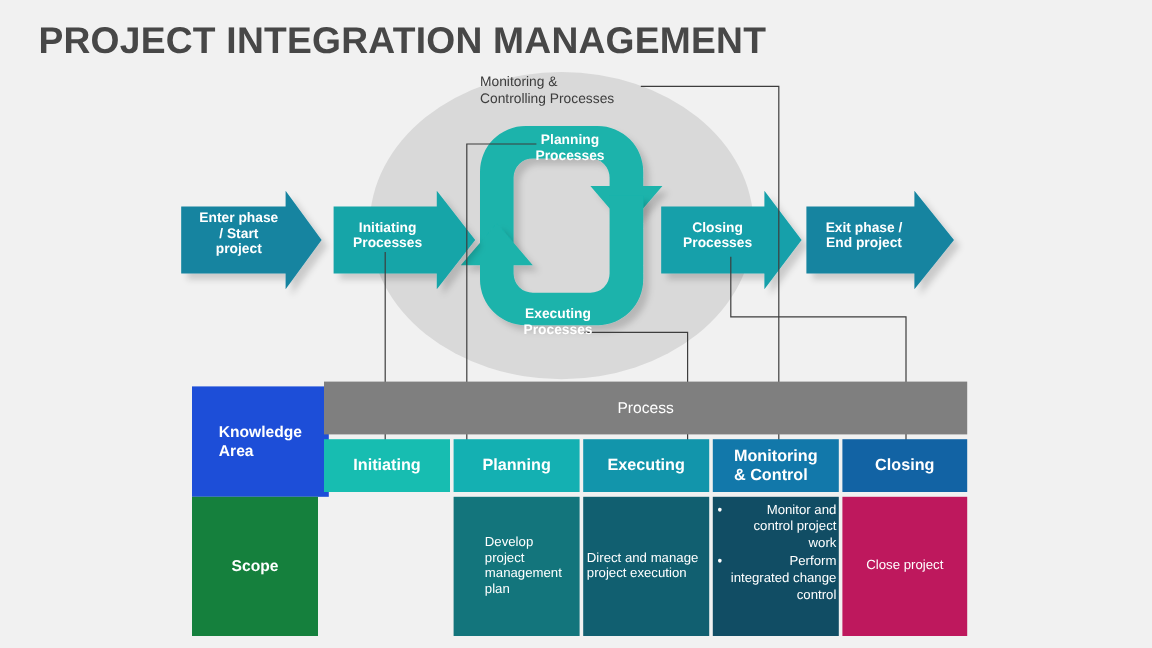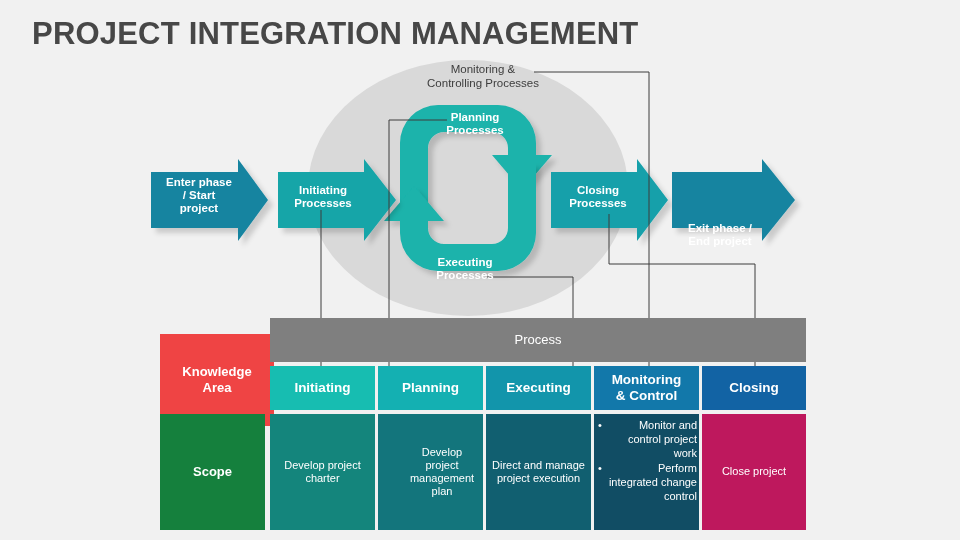--- a/index.html
+++ b/index.html
@@ -47,55 +47,54 @@
     font-weight: bold;
     text-align: center;
     line-height: 1.15;
     pointer-events: none;
   }
   .lbl-enter   { left: 156px; top: 176px; width: 86px; font-size: 11.5px; }
   .lbl-init    { left: 283px; top: 184px; width: 80px; font-size: 11.5px; }
   .lbl-plan    { left: 432px; top: 111px; width: 86px; font-size: 11.5px; }
   .lbl-exec    { left: 422px; top: 256px; width: 86px; font-size: 11.5px; }
   .lbl-close   { left: 558px; top: 184px; width: 80px; font-size: 11.5px; }
-  .lbl-exit    { left: 676px; top: 184px; width: 88px; font-size: 11.5px; margin-top: 38px; }
+  .lbl-exit    { left: 676px; top: 184px; width: 88px; font-size: 11.5px; }
 
   .monctl-label {
     position: absolute;
-    left: 411px;
+    left: 400px;
     top: 62px;
     width: 144px;
-    text-align: center;
+    text-align: left;
     font-size: 11.5px;
     color: #3d3d3d;
     line-height: 1.25;
   }
 
   
   #table-area {
     position: absolute;
     left: 160px;
     top: 318px;
     width: 646px;
     height: 216px;
   }
   .cell {
     position: absolute;
     color: #ffffff;
     display: flex;
     align-items: center;
     justify-content: center;
-    text-align: center;
     line-height: 1.2;
     box-sizing: border-box;
   }
   .ka-cell {
-    left: 0px; top: 16px;
+    left: 0px; top: 4px;
     width: 114px; height: 92px;
-    background: #ef4444;
+    background: #1d4ed8;
     font-size: 13px;
     font-weight: bold;
   }
   .scope-cell {
     left: 0px; top: 96px;
     width: 105px; height: 116px;
     background: #15803d;
     font-size: 13px;
     font-weight: bold;
   }
@@ -295,23 +294,20 @@
     <div class="cell phase-cell" style="left:434px; width:105px; background:#1278aa;">
       <div>
         <div>Monitoring</div>
         <div>&amp; Control</div>
       </div>
     </div>
     <div class="cell phase-cell" style="left:542px; width:104px; background:#1263a4;">
       <div>Closing</div>
     </div>
 
-    <div class="cell detail-cell" style="left:110px; width:105px; background:#14857c;">
-      <div>Develop project charter</div>
-    </div>
     <div class="cell detail-cell" style="left:218px; width:105px; background:#13757c;padding-left:26px;">
       <div>Develop project management plan</div>
     </div>
     <div class="cell detail-cell" style="left:326px; width:105px; background:#115f70;">
       <div>Direct and manage project execution</div>
     </div>
     <div class="cell detail-cell bullets" style="left:434px; width:105px; background:#114d64;">
       <ul>
         <li>Monitor and control project work</li>
         <li>Perform integrated change control</li>

